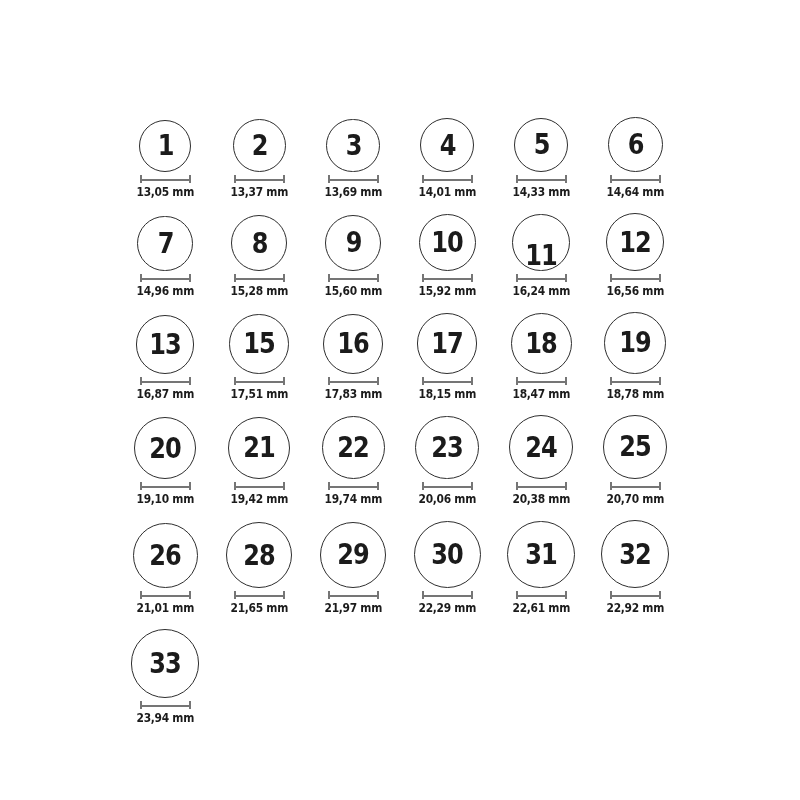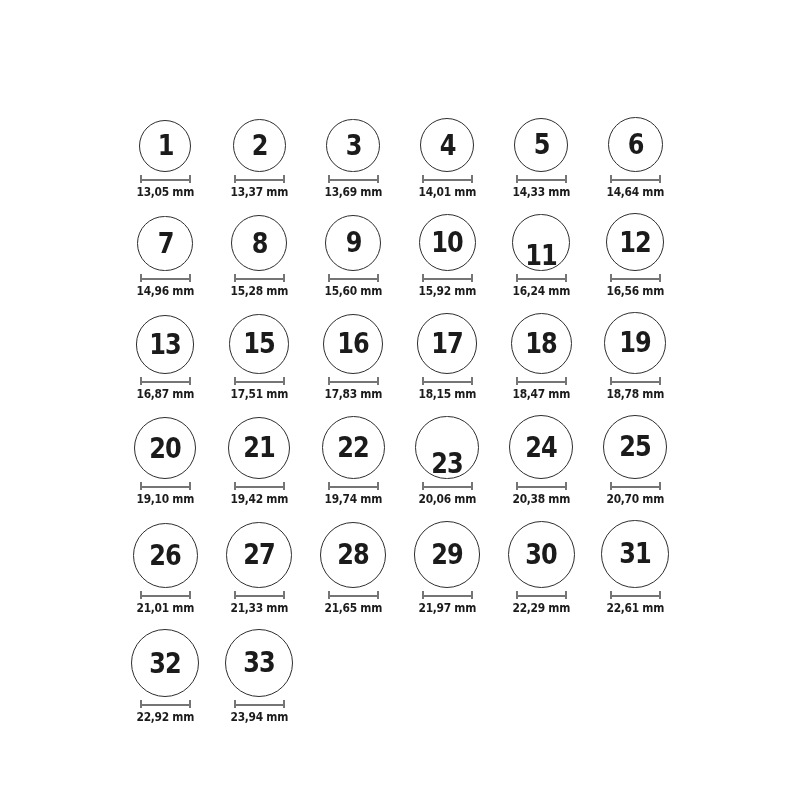--- a/index.html
+++ b/index.html
@@ -234,21 +234,21 @@
 
   <figure class="cell">
     <div class="circle" style="width: 63px; height: 63px;">
       <span class="num">22</span>
     </div>
     <div class="measure"></div>
     <figcaption class="label">19,74 mm</figcaption>
   </figure>
 
   <figure class="cell">
-    <div class="circle" style="width: 63.5px; height: 63.5px; align-items: flex-end;">
+    <div class="circle" style="width: 63.5px; height: 63.5px;">
       <span class="num">23</span>
     </div>
     <div class="measure"></div>
     <figcaption class="label">20,06 mm</figcaption>
   </figure>
 
   <figure class="cell">
     <div class="circle" style="width: 64px; height: 64px;">
       <span class="num">24</span>
     </div>
@@ -265,27 +265,20 @@
   </figure>
 
   <figure class="cell">
     <div class="circle" style="width: 65px; height: 65px;">
       <span class="num">26</span>
     </div>
     <div class="measure"></div>
     <figcaption class="label">21,01 mm</figcaption>
   </figure>
 
-  <figure class="cell">
-    <div class="circle" style="width: 65.5px; height: 65.5px;">
-      <span class="num">27</span>
-    </div>
-    <div class="measure"></div>
-    <figcaption class="label">21,33 mm</figcaption>
-  </figure>
 
   <figure class="cell">
     <div class="circle" style="width: 66px; height: 66px;">
       <span class="num">28</span>
     </div>
     <div class="measure"></div>
     <figcaption class="label">21,65 mm</figcaption>
   </figure>
 
   <figure class="cell">

